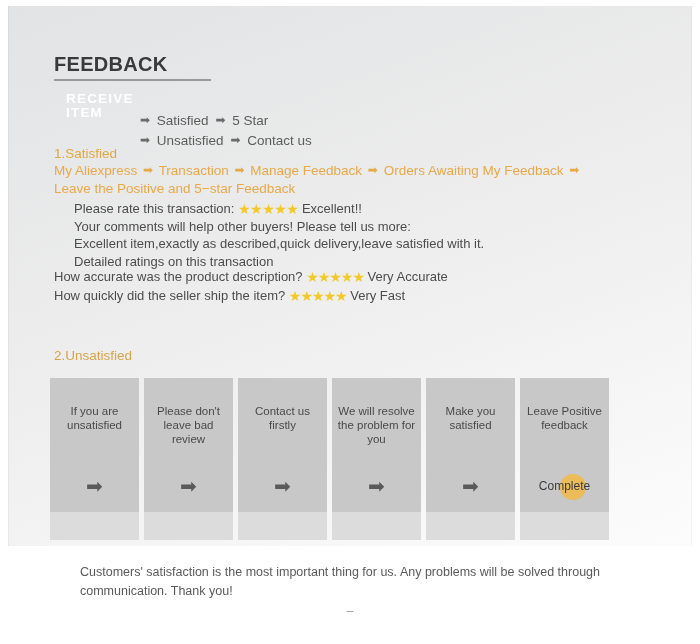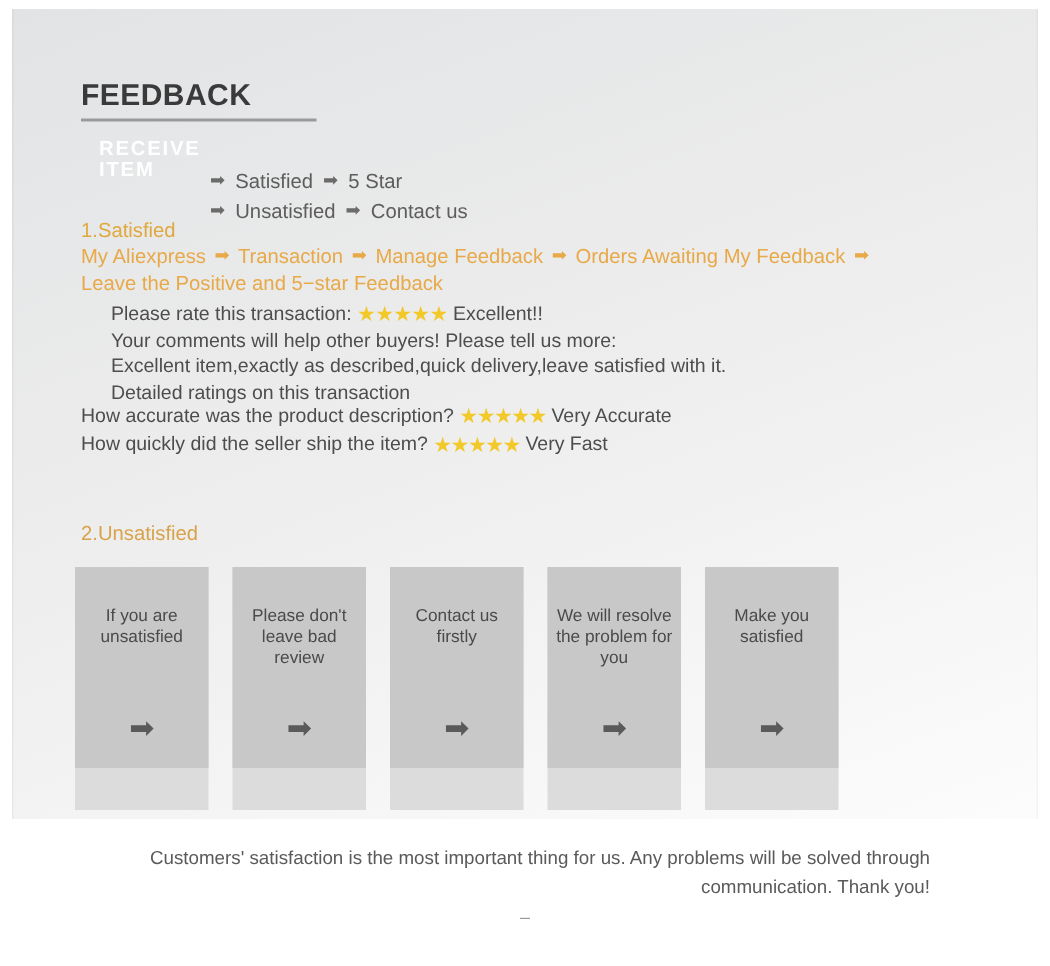--- a/index.html
+++ b/index.html
@@ -156,21 +156,21 @@
     line-height: 17px;
   }
 
   #steps {
     position: absolute;
     left: 50px;
     top: 378px;
     width: 596px;
     height: 196px;
     display: flex;
-    gap: 16px;
+    gap: 5px;
   }
   .step {
     position: relative;
     width: 89px;
     height: 162px;
     background: #dcdcdc;
     box-sizing: border-box;
   }
   .step-top {
     position: absolute;
@@ -220,21 +220,21 @@
     background: #f0b84a;
     opacity: 0.88;
   }
 
   
   #footer {
     position: absolute;
     left: 80px;
     top: 563px;
     width: 540px;
-    text-align: right;
+    text-align: left;
     font-size: 12.5px;
     color: #5a5a5a;
     line-height: 19px;
   }
   #footer-dash {
     position: absolute;
     left: 0;
     top: 605px;
     width: 700px;
     text-align: center;
@@ -334,19 +334,25 @@
   <div class="step">
     <div class="step-top"></div>
     <div class="step-label">We will resolve the problem for you</div>
     <div class="step-arrow">➡</div>
   </div>
   <div class="step">
     <div class="step-top"></div>
     <div class="step-label">Make you satisfied</div>
     <div class="step-arrow">➡</div>
   </div>
+  <div class="step">
+    <div class="step-top"></div>
+    <div class="step-label">Leave Positive feedback</div>
+    <div class="complete-dot"></div>
+    <div class="step-complete">Complete</div>
+  </div>
 </div>
 
 <div id="footer">
   <div>Customers' satisfaction is the most important thing for us. Any problems will be solved through</div>
   <div>communication. Thank you!</div>
 </div>
 <div id="footer-dash">–</div>
 
 </body></html>

